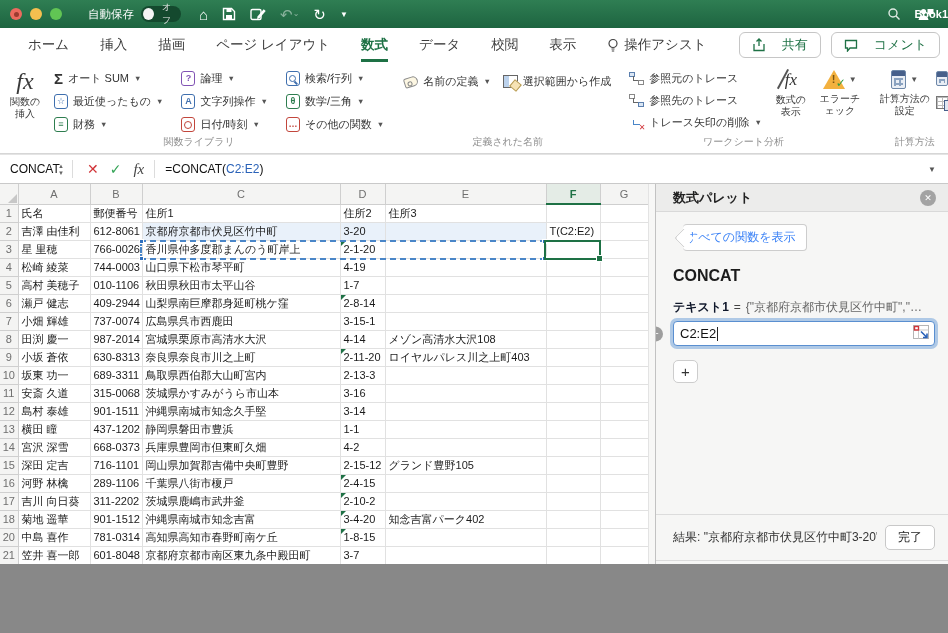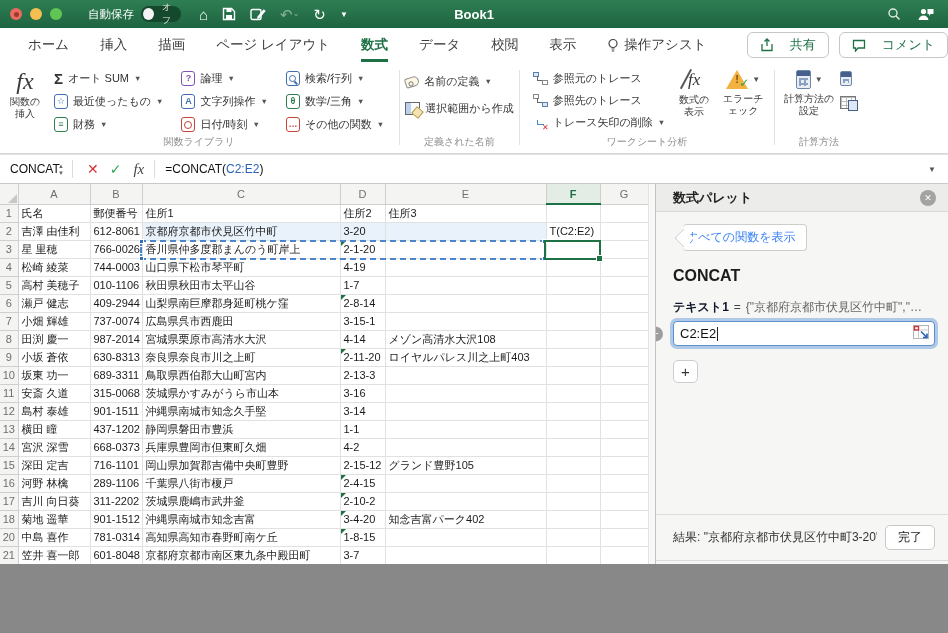--- a/index.html
+++ b/index.html
@@ -21,26 +21,26 @@
   .light.green{background:#61c554;}
   .autosave{display:flex;align-items:center;gap:7px;margin-left:26px;font-size:11.5px;}
   .toggle{width:40px;height:16px;border-radius:8px;background:#14492e;display:flex;align-items:center;padding:2px;}
   .knob{width:12px;height:12px;border-radius:50%;background:#f4f4f4;}
   .toggle-state{font-size:9px;color:#e8e8e8;margin-left:8px;font-family:Liberation Mono, monospace;}
   .tb-icons{display:flex;align-items:center;gap:14px;margin-left:18px;}
   .tb-ic{font-size:15px;line-height:1;color:#fff;display:inline-flex;align-items:center;}
   .tb-ic.dim{opacity:.45;}
   .tb-ic svg{display:block;}
   .tb-chev{font-size:8px;color:#fff;}
-  .tb-title{position:absolute;left:0;right:0;text-align:center;font-size:13px;font-weight:bold;pointer-events:none;}
+  .tb-title{position:absolute;left:0;right:0;text-align:right;font-size:11px;font-weight:bold;pointer-events:none;}
   .tb-right{display:flex;align-items:center;gap:16px;margin-left:auto;margin-right:14px;}
 
   
   .tabbar{position:absolute;top:28px;left:0;width:948px;height:34px;background:#fff;
-    display:flex;align-items:center;padding:0 0 0 28px;}
+    display:flex;align-items:center;padding:0 8px 0 28px;}
   .rtabs{display:flex;align-items:center;gap:31px;height:100%;}
   .rtab{font-size:13.5px;color:#3c3c3c;height:100%;display:flex;align-items:center;gap:5px;border-bottom:3px solid transparent;padding-top:3px;}
   .rtab.active{color:var(--green);font-weight:bold;border-bottom-color:var(--green);}
   .top-actions{margin-left:auto;display:flex;gap:10px;}
   .actbtn{display:flex;align-items:center;gap:16px;border:1px solid #c6c6c6;border-radius:6px;
     background:#fff;padding:3px 12px;font-size:13px;color:var(--green);}
 
   
   .ribbon{position:absolute;top:62px;left:0;width:948px;height:92px;background:#fff;
     border-bottom:1px solid #d6d6d6;display:flex;align-items:stretch;padding-left:4px;}
@@ -369,21 +369,21 @@
               <span class="chev">▼</span>
             </span>
         </div>
       </div>
       <div class="rgroup-label">関数ライブラリ</div>
     </div>
 
     <div class="rdiv"></div>
 
     <div class="rgroup">
-      <div class="rgroup-content" style="flex-direction:column;gap:12px;padding-top:12px;">
+      <div class="rgroup-content" style="flex-direction:row;gap:12px;padding-top:12px;">
         <span class="rbtn">
             <span class="tagic"></span>
             <span>名前の定義</span>
             <span class="chev">▼</span>
           </span>
         <span class="rbtn">
             <span class="gridcreate"></span>
             <span>選択範囲から作成</span>
           </span>
       </div>

